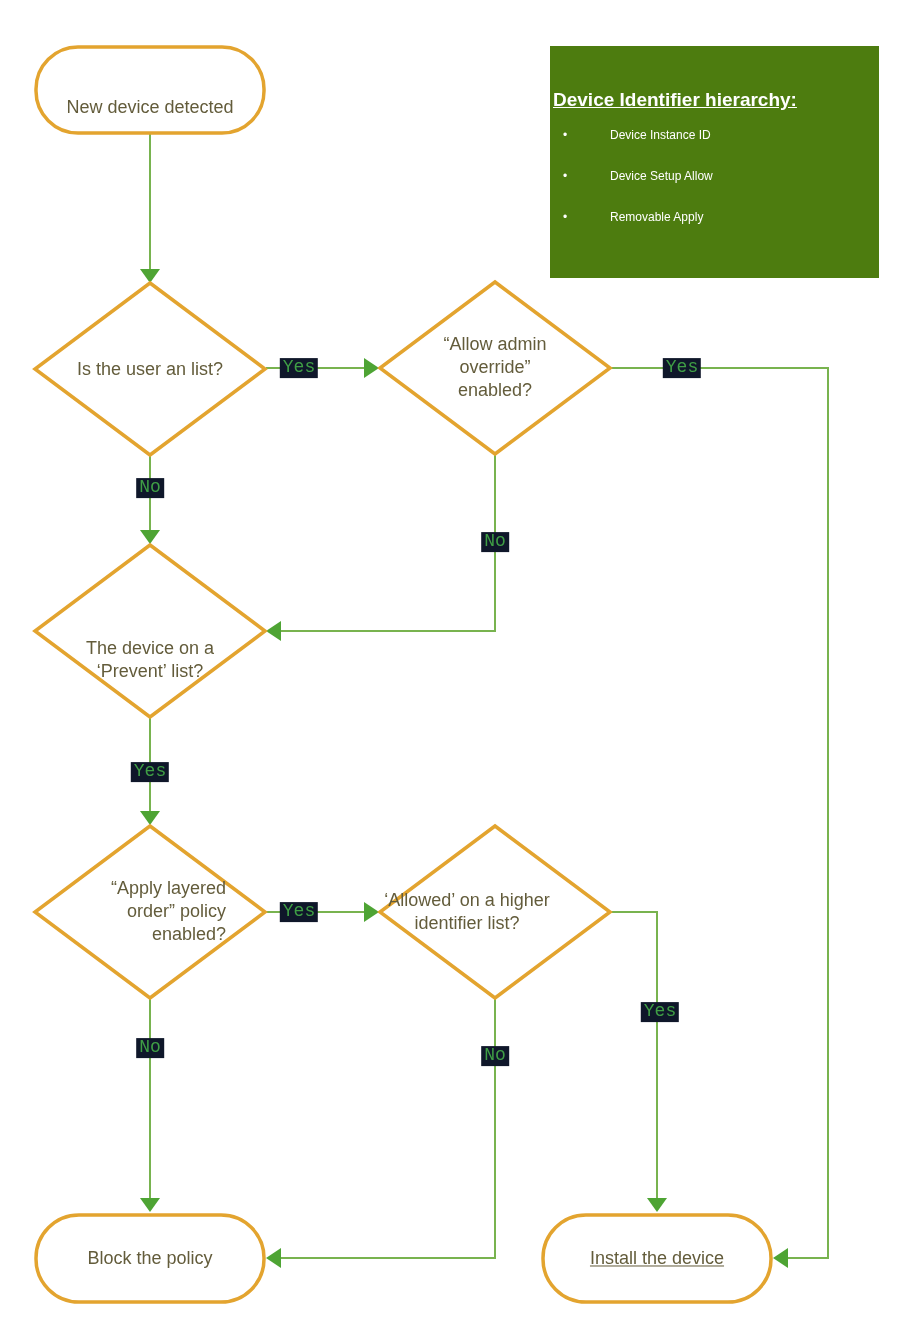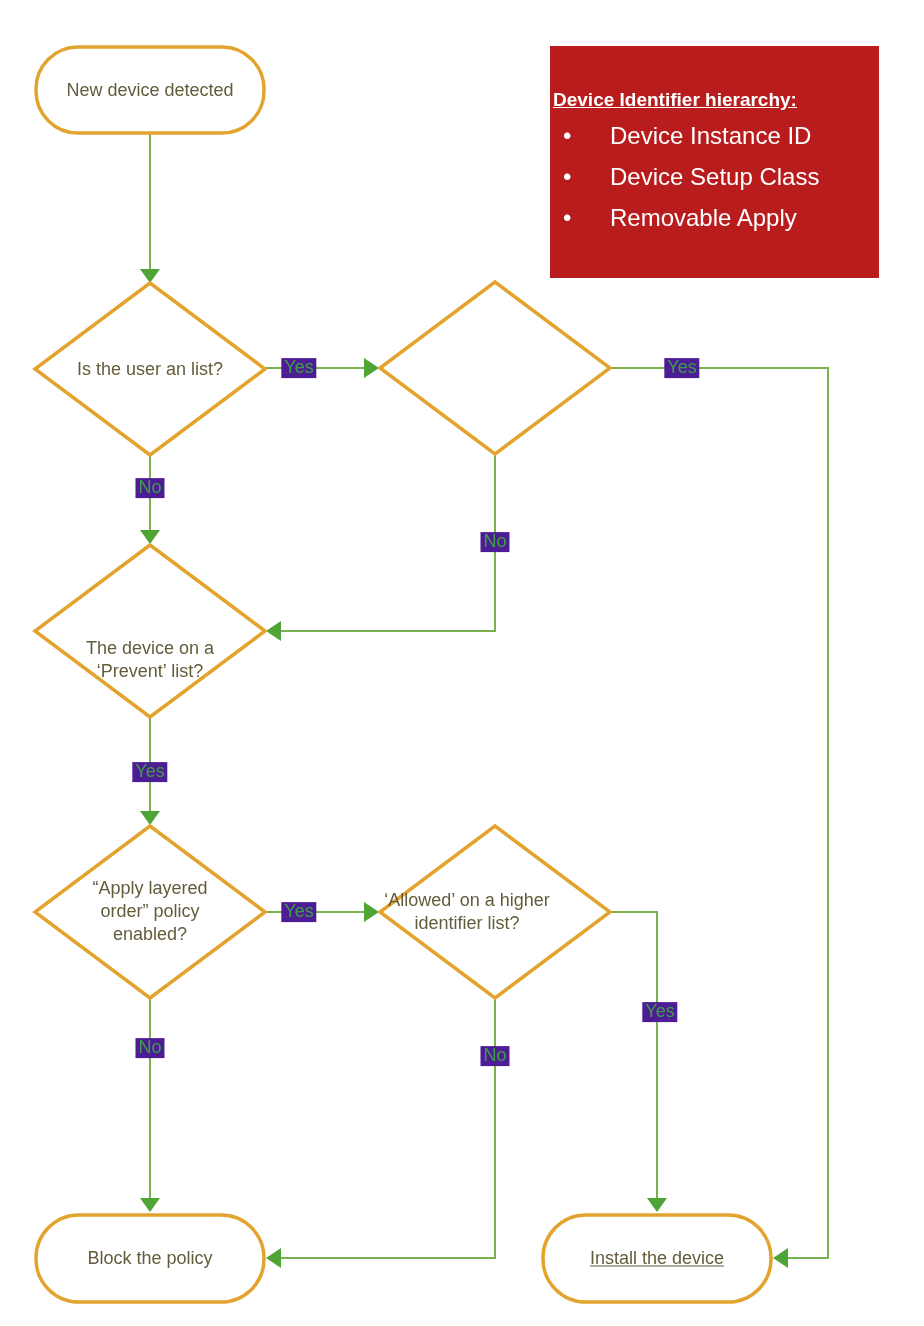--- a/index.html
+++ b/index.html
@@ -16,35 +16,35 @@
   .arrow { fill:#4EA434; stroke:none; }
 
   
   .node-text {
     position:absolute; transform:translate(-50%,-50%);
     text-align:center; color:#635C3B; font-size:18px; line-height:1.28;
   }
   .node-text.nowrap { white-space:nowrap; }
   .edge-label {
     position:absolute; transform:translate(-50%,-50%);
-    background:#4c1d95; color:#3F9E45; font-size:18px;
-    padding:0 3px; line-height:1.1;
+    background:#0f172a; color:#3F9E45; font-size:18px;
+    padding:0 3px; line-height:1.1;font-family:Liberation Mono, monospace;
   }
 
   
   .legend {
     position:absolute; left:550px; top:46px; width:329px; height:232px;
-    background:#b91c1c; color:#ffffff; box-sizing:border-box;
+    background:#4d7c0f; color:#ffffff; box-sizing:border-box;
     padding:42px 4px 9px 3px;
   }
   .legend-title {
     font-size:19px; font-weight:bold; text-decoration:underline;
     line-height:23px; margin-bottom:7px; white-space:nowrap;
   }
-  .legend-item { display:flex; font-size:24px; line-height:33px;margin-top:8px; }
+  .legend-item { display:flex; font-size:12px; line-height:33px;margin-top:8px; }
   .legend-item .bullet { width:57px; padding-left:10px; box-sizing:border-box; }
   .legend-item .bullet::before { content:"\2022"; }
 </style>
 </head>
 <body>
 
 <div class="canvas">
 
   <svg class="diagram-layer" width="924" height="1326" viewBox="0 0 924 1326">
 
@@ -85,24 +85,25 @@
       <polygon class="shape" points="150,283 265,369 150,455 35,369"></polygon>
       <polygon class="shape" points="495,282 610,368 495,454 380,368"></polygon>
       <polygon class="shape" points="150,545 265,631 150,717 35,631"></polygon>
       <polygon class="shape" points="150,826 265,912 150,998 35,912"></polygon>
       <polygon class="shape" points="495,826 610,912 495,998 380,912"></polygon>
       <rect class="shape" x="36" y="1215" width="228" height="87" rx="43" ry="43"></rect>
       <rect class="shape" x="543" y="1215" width="228" height="87" rx="43" ry="43"></rect>
     </g>
   </svg>
 
-  <div class="node-text nowrap" style="left:150px; top:91px;">New device detected</div>
+  <div class="node-text nowrap" style="left:150px; top:108px;">New device detected</div>
   <div class="node-text" style="left:150px; top:370px; width:170px;">Is the user an list?</div>
+  <div class="node-text" style="left:495px; top:368px; width:150px;">“Allow admin override” enabled?</div>
   <div class="node-text" style="left:150px; top:632px; width:170px;margin-top:28px;">The device on a ‘Prevent’ list?</div>
-  <div class="node-text" style="left:150px; top:912px; width:152px;">“Apply layered order” policy enabled?</div>
+  <div class="node-text" style="left:150px; top:912px; width:152px;text-align:right;">“Apply layered order” policy enabled?</div>
   <div class="node-text" style="left:467px; top:912px; width:175px;">‘Allowed’ on a higher identifier list?</div>
   <div class="node-text nowrap" style="left:150px; top:1259px;">Block the policy</div>
   <div class="node-text nowrap" style="left:657px; top:1259px;text-decoration:underline;">Install the device</div>
 
   <div class="edge-label" style="left:299px; top:368px;">Yes</div>
   <div class="edge-label" style="left:150px; top:488px;">No</div>
   <div class="edge-label" style="left:682px; top:368px;">Yes</div>
   <div class="edge-label" style="left:495px; top:542px;">No</div>
   <div class="edge-label" style="left:150px; top:772px;">Yes</div>
   <div class="edge-label" style="left:299px; top:912px;">Yes</div>
@@ -111,21 +112,21 @@
   <div class="edge-label" style="left:495px; top:1056px;">No</div>
 
   <div class="legend">
     <div class="legend-title">Device Identifier hierarchy:</div>
     <div class="legend-item">
       <span class="bullet"></span>
       <span>Device Instance ID</span>
     </div>
     <div class="legend-item">
       <span class="bullet"></span>
-      <span>Device Setup Class</span>
+      <span>Device Setup Allow</span>
     </div>
     <div class="legend-item">
       <span class="bullet"></span>
       <span>Removable Apply</span>
     </div>
   </div>
 
 </div>
 
 </body></html>

